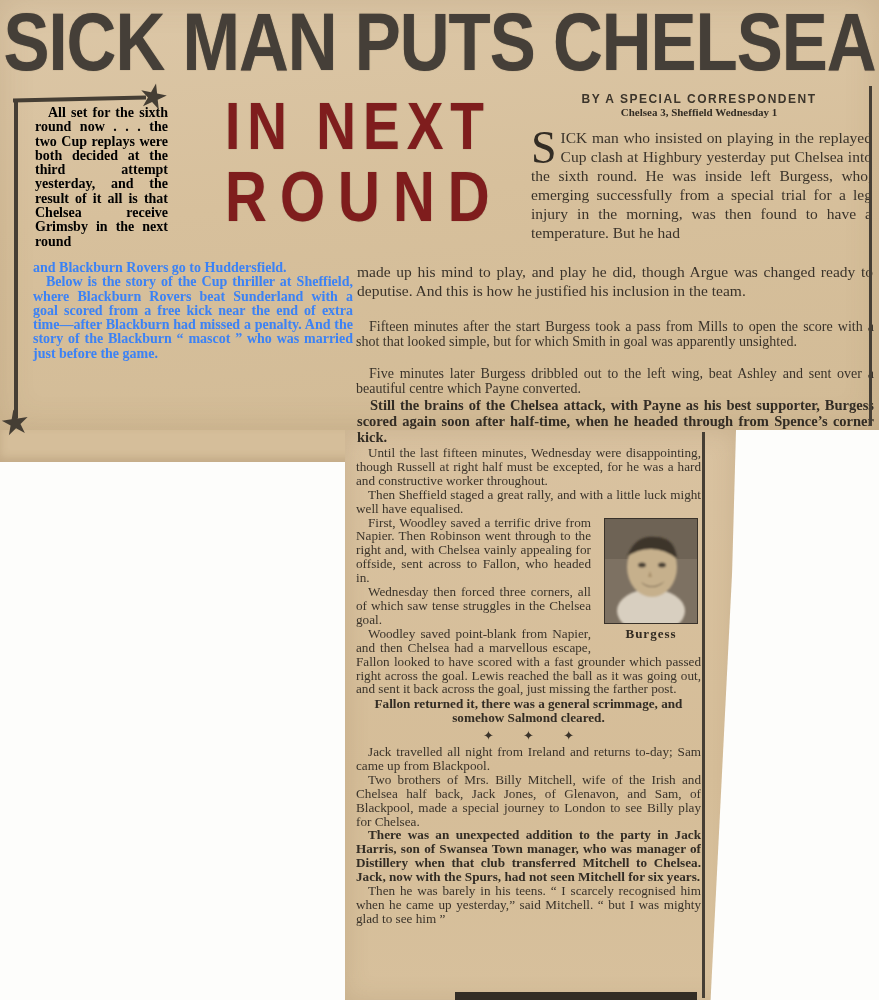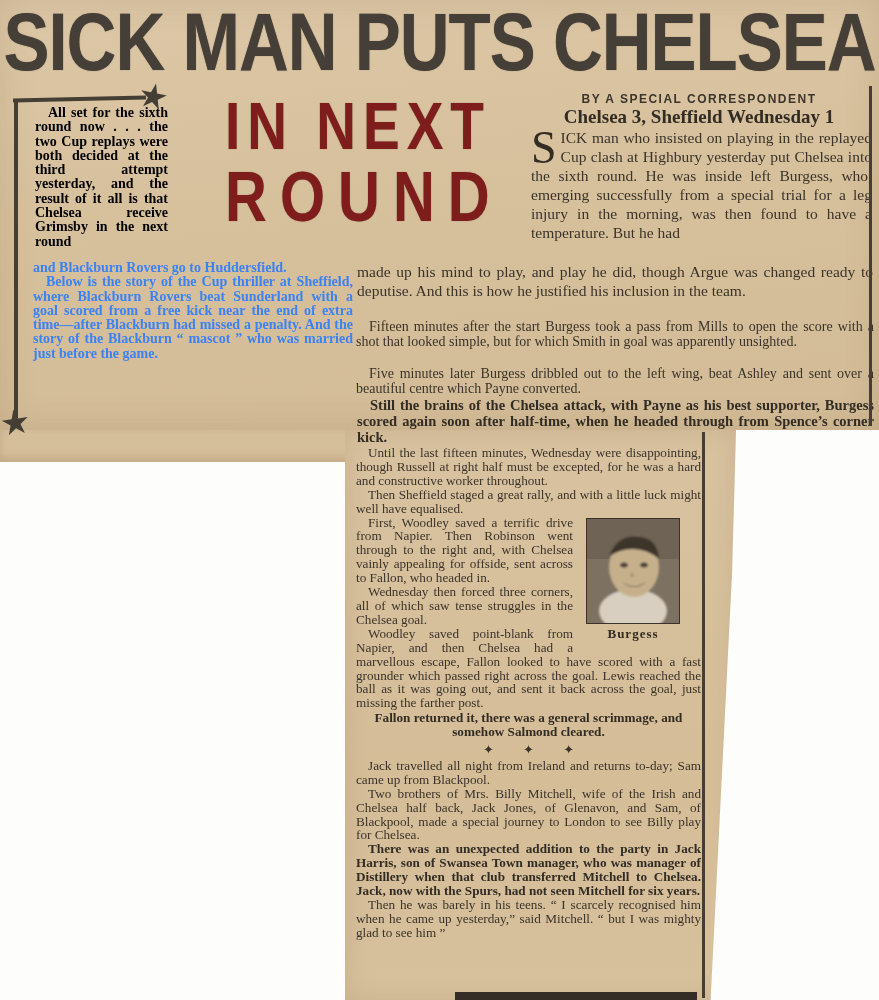--- a/index.html
+++ b/index.html
@@ -35,39 +35,39 @@
   .lb-star-bottom{left:0px;top:406px;transform:rotate(-8deg);}
   .lb-narrow{left:35px;top:106px;width:133px;font-weight:bold;font-size:14px;line-height:14.3px;
      text-align:justify;text-indent:13px;color:#000000;}
   .lb-wide{left:33px;top:261px;width:320px;font-weight:bold;font-size:14px;line-height:14.3px;
      text-align:justify;color:#3b82f6;}
   .lb-wide p{margin:0;}
   .ind{text-indent:13px;}
 
   .byline{left:530px;top:92px;width:338px;text-align:center;color:#3c352b;
      font-family:"Liberation Sans",sans-serif;font-weight:bold;font-size:12px;letter-spacing:1.5px;}
-  .scoreline{left:530px;top:106px;width:338px;text-align:center;font-weight:bold;font-size:19px;color:#322c24;}
+  .scoreline{left:530px;top:106px;width:338px;text-align:center;font-weight:bold;font-size:11px;color:#322c24;}
 
   .lead{left:531px;top:128px;width:341px;font-size:15.5px;line-height:19.1px;text-align:justify;}
   .dropcap{float:left;font-size:46px;line-height:36px;padding:2px 4px 0 0;color:#322c24;}
   .lead2{left:357px;top:262px;width:516px;font-size:15.5px;line-height:19px;text-align:justify;}
 
   .para{text-align:justify;}
   .p-fifteen{left:356px;top:319px;width:518px;font-size:14px;line-height:15.4px;}
   .p-five{left:356px;top:366px;width:518px;font-size:14px;line-height:15.4px;}
   .p-still{left:357px;top:397px;width:517px;font-size:14.5px;line-height:16px;font-weight:bold;color:#322c24;}
 
   .colflow{left:356px;top:446px;width:345px;font-size:13.2px;line-height:13.9px;text-align:justify;}
   .colflow p{margin:0;}
   .colflow .ind{text-indent:12px;}
   .bold{font-weight:bold;color:#322c24;}
   .centerbold{font-weight:bold;color:#322c24;text-align:center;padding:1px 14px;}
   .separator{text-align:center;word-spacing:26px;font-size:13px;padding:3px 0 2px 0;color:#3a332a;}
 
-  .photo-float{float:right;width:100px;margin:2px 18px 2px 10px;}
+  .photo-float{float:right;width:100px;margin:2px 0 2px 10px;}
   .photo{width:92px;height:104px;margin:0 auto;border:1px solid #39322a;background:#8d8175;overflow:hidden;}
   .photo-caption{text-align:center;font-weight:bold;font-size:13px;letter-spacing:1px;margin-top:3px;color:#322b22;}
 
   .col-rule{left:702px;top:432px;width:3px;height:566px;background:#453e34;}
   .right-rule{left:869px;top:86px;width:3px;height:340px;background:#453e34;}
   .bottom-bar{left:455px;top:992px;width:242px;height:8px;background:#332d25;}
 </style>
 </head>
 <body>
 

